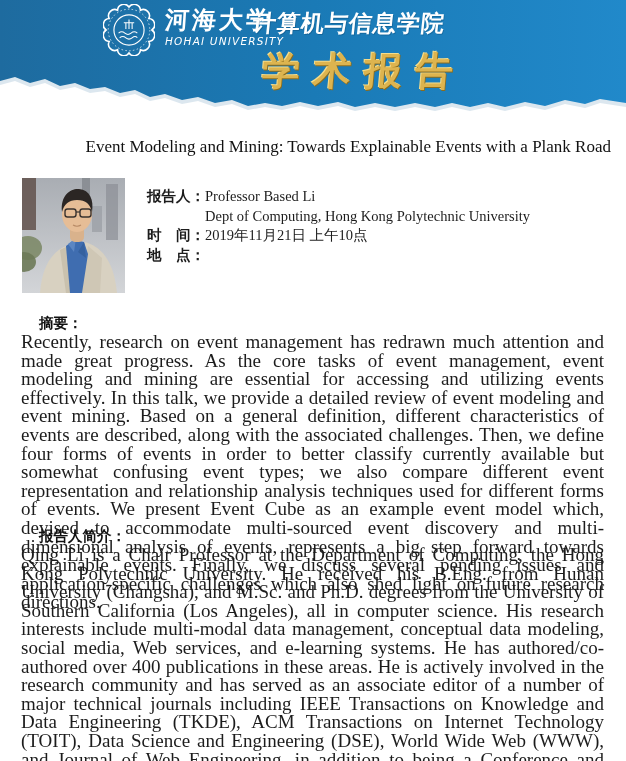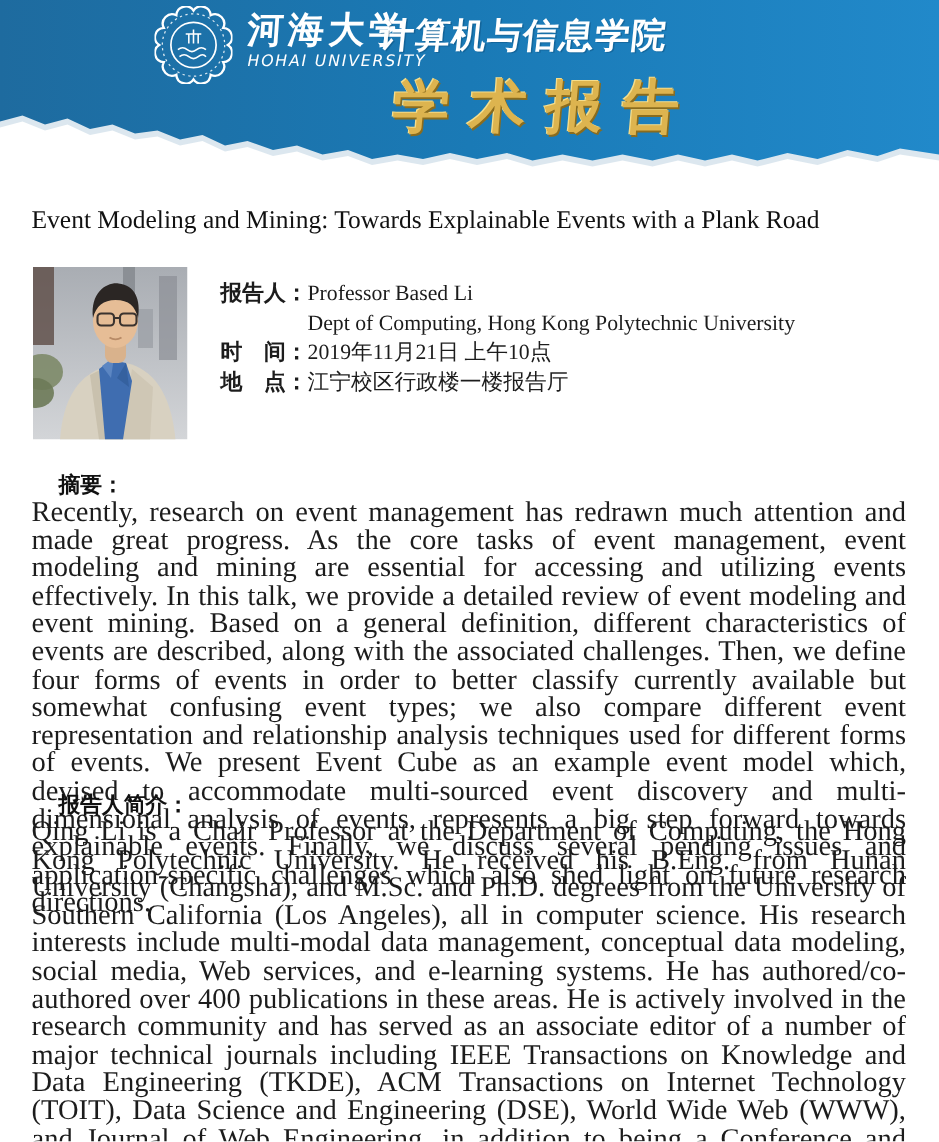--- a/index.html
+++ b/index.html
@@ -90,21 +90,21 @@
         <div class="univ-cn">河海大学</div>
         <div class="univ-en">HOHAI UNIVERSITY</div>
       </div>
 
       <div class="college">计算机与信息学院</div>
 
       <div class="event-type">学术报告</div>
     </div>
   </header>
 
-  <h1 class="doc-title" style="font-weight:normal;margin:0;">Event Modeling and Mining: Towards Explainable Events with a Plank Road</h1>
+  <h1 class="doc-title" style="font-weight:normal;margin:0;text-align:right;">Event Modeling and Mining: Towards Explainable Events with a Plank Road</h1>
 
   <svg class="photo" width="103" height="115" viewBox="0 0 103 115">
     <defs>
       <linearGradient id="pbg" x1="0" y1="0" x2="0" y2="1">
         <stop offset="0" stop-color="#a9adb3"></stop>
         <stop offset="1" stop-color="#d3d5d8"></stop>
       </linearGradient>
     </defs>
     <rect width="103" height="115" fill="url(#pbg)"></rect>
     <rect x="0" y="0" width="14" height="52" fill="#5d4b45" opacity="0.8"></rect>
@@ -142,21 +142,20 @@
     <div class="info-row">
       <span class="info-label"></span>
       <span class="info-value">Dept of Computing, Hong Kong Polytechnic University</span>
     </div>
     <div class="info-row">
       <span class="info-label">时　间：</span>
       <span class="info-value">2019年11月21日 上午10点</span>
     </div>
     <div class="info-row">
       <span class="info-label">地　点：</span>
-      <span class="info-value">江宁校区行政楼一楼报告厅</span>
     </div>
   </div>
 
   <div class="sec-h abstract-h">摘要：</div>
   <p class="sec-p abstract-p">Recently, research on event management has redrawn much attention and made great progress. As the core tasks of event management, event modeling and mining are essential for accessing and utilizing events effectively. In this talk, we provide a detailed review of event modeling and event mining. Based on a general definition, different characteristics of events are described, along with the associated challenges. Then, we define four forms of events in order to better classify currently available but somewhat confusing event types; we also compare different event representation and relationship analysis techniques used for different forms of events. We present Event Cube as an example event model which, devised to accommodate multi-sourced event discovery and multi-dimensional analysis of events, represents a big step forward towards explainable events. Finally, we discuss several pending issues and application-specific challenges which also shed light on future research directions.</p>
 
   <div class="sec-h bio-h">报告人简介：</div>
   <p class="sec-p bio-p">Qing Li is a Chair Professor at the Department of Computing, the Hong Kong Polytechnic University. He received his B.Eng. from Hunan University (Changsha), and M.Sc. and Ph.D. degrees from the University of Southern California (Los Angeles), all in computer science. His research interests include multi-modal data management, conceptual data modeling, social media, Web services, and e-learning systems. He has authored/co-authored over 400 publications in these areas. He is actively involved in the research community and has served as an associate editor of a number of major technical journals including IEEE Transactions on Knowledge and Data Engineering (TKDE), ACM Transactions on Internet Technology (TOIT), Data Science and Engineering (DSE), World Wide Web (WWW), and Journal of Web Engineering, in addition to being a Conference and Program Chair/Co-Chair of numerous major international conferences. He also sits in the Steering Committees of DASFAA, ER, ACM RecSys, IEEE U-MEDIA, and ICWL. Prof. Li is a Fellow of IEE/IET (UK), and a distinguished member of CCF (China).</p>
 
 </div>

